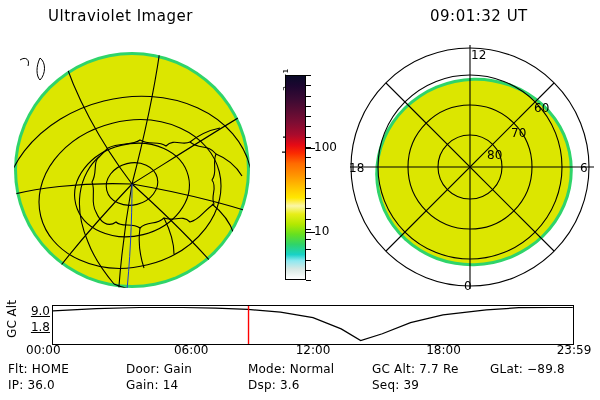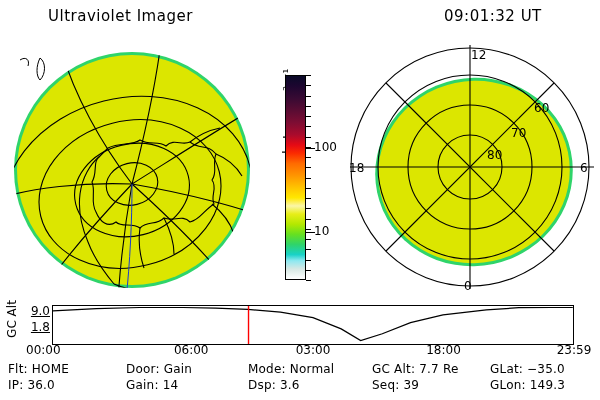--- a/index.html
+++ b/index.html
@@ -7,21 +7,21 @@
     width:600px;height:400px;position:relative;overflow:hidden;
     font-family:"DejaVu Sans","Liberation Sans",sans-serif;
     color:#000000;
     -webkit-font-smoothing:none;
   }
   .abs{position:absolute;}
   
   #header{left:0;top:4px;width:600px;height:26px;}
   #header .h-title{left:48px;top:3px;font-size:15px;letter-spacing:.5px;}
   #header .h-date{left:272px;top:3px;font-size:15px;letter-spacing:.5px;}
-  #header .h-time{left:444px;top:3px;font-size:15px;letter-spacing:.5px;}
+  #header .h-time{left:430px;top:3px;font-size:15px;letter-spacing:.5px;}
   
   #geo-panel{left:4px;top:42px;width:262px;height:258px;}
   #apex-panel{left:350px;top:42px;width:248px;height:258px;}
   .panel-caption{font-size:12px;letter-spacing:.3px;white-space:nowrap;}
   #geo-caption{left:66px;top:289px;}
   
   #colorbar-group{left:262px;top:60px;width:86px;height:240px;}
   #cbar{
     position:absolute;left:23px;top:15px;width:21px;height:205px;
     border:1px solid #000;box-sizing:border-box;
@@ -199,34 +199,33 @@
     </div>
   <div id="tl-box">
     <svg width="520" height="38" viewBox="0 0 520 38" preserveAspectRatio="none">
       <polyline id="tl-path" fill="none" stroke="#000" stroke-width="1.2" points="0.0,4.9 43.3,2.7 86.7,1.5 130.0,1.5 162.5,2.2 195.0,3.4 227.5,6.1 260.0,11.7 288.2,22.9 307.7,34.6 329.3,27.8 357.5,16.6 390.0,8.8 433.3,3.9 465.8,1.7 498.3,1.5 519.8,1.5"></polyline>
       <line id="tl-cursor" y1="0" y2="38" stroke="#ff0000" stroke-width="1.4" x1="195.52" x2="195.52"></line>
     </svg>
   </div>
   <div id="tl-xticks">
       <div class="tl-xtick" style="left: 26px; width: 52px; ">00:00</div>
       <div class="tl-xtick" style="left: 156.5px; width: 52px; text-align: right;">06:00</div>
-      <div class="tl-xtick" style="left: 287px; width: 52px; text-align: center;">03:00</div>
+      <div class="tl-xtick" style="left: 287px; width: 52px; text-align: center;">12:00</div>
       <div class="tl-xtick" style="left: 417.5px; width: 52px; text-align: center;">18:00</div>
       <div class="tl-xtick" style="left: 548px; width: 52px; text-align: center;">23:59</div>
     </div>
 </div>
 
 <div class="abs" id="status">
   <div class="st st-r1 c0">Flt: HOME</div>
   <div class="st st-r2 c0">IP: 36.0</div>
 
   <div class="st st-r1 c1">Door: Gain</div>
   <div class="st st-r2 c1">Gain: 14</div>
 
   <div class="st st-r1 c2">Mode: Normal</div>
   <div class="st st-r2 c2">Dsp:   3.6</div>
 
   <div class="st st-r1 c3">GC Alt: 7.7 Re</div>
   <div class="st st-r2 c3">Seq: 39</div>
 
-  <div class="st st-r1 c4">GLat: −35.0</div>
-  <div class="st st-r2 c4">GLon: 149.3</div>
+  <div class="st st-r1 c4">GLat: −89.8</div>
 </div>
 
 </body></html>

